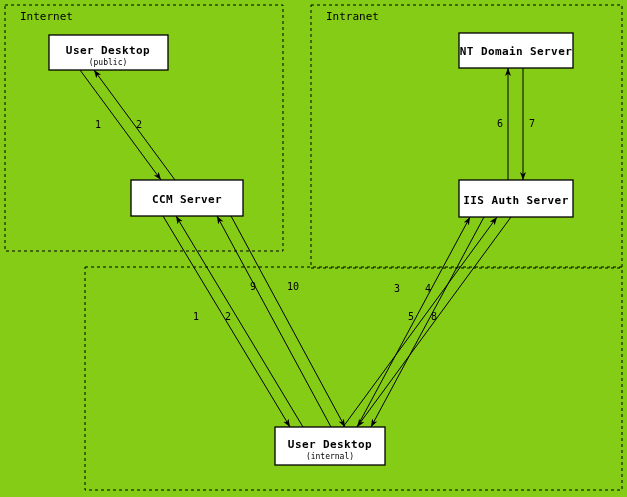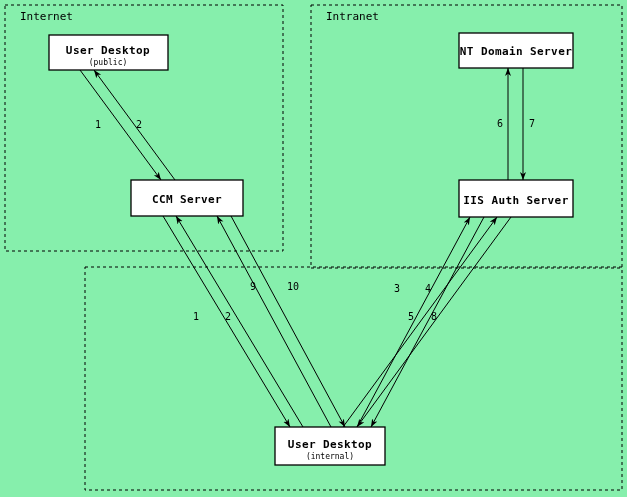--- a/index.html
+++ b/index.html
@@ -4,21 +4,21 @@
 <style>
   html, body {
     margin: 0;
     padding: 0;
     background: #ffffff;
   }
   #diagram-root {
     position: relative;
     width: 627px;
     height: 497px;
-    background: #86efac;
+    background: #84cc16;
     font-family: "DejaVu Sans Mono", "Liberation Mono", monospace;
     overflow: hidden;
   }
   svg#diagram-canvas {
     position: absolute;
     left: 0;
     top: 0;
     width: 627px;
     height: 497px;
   }

